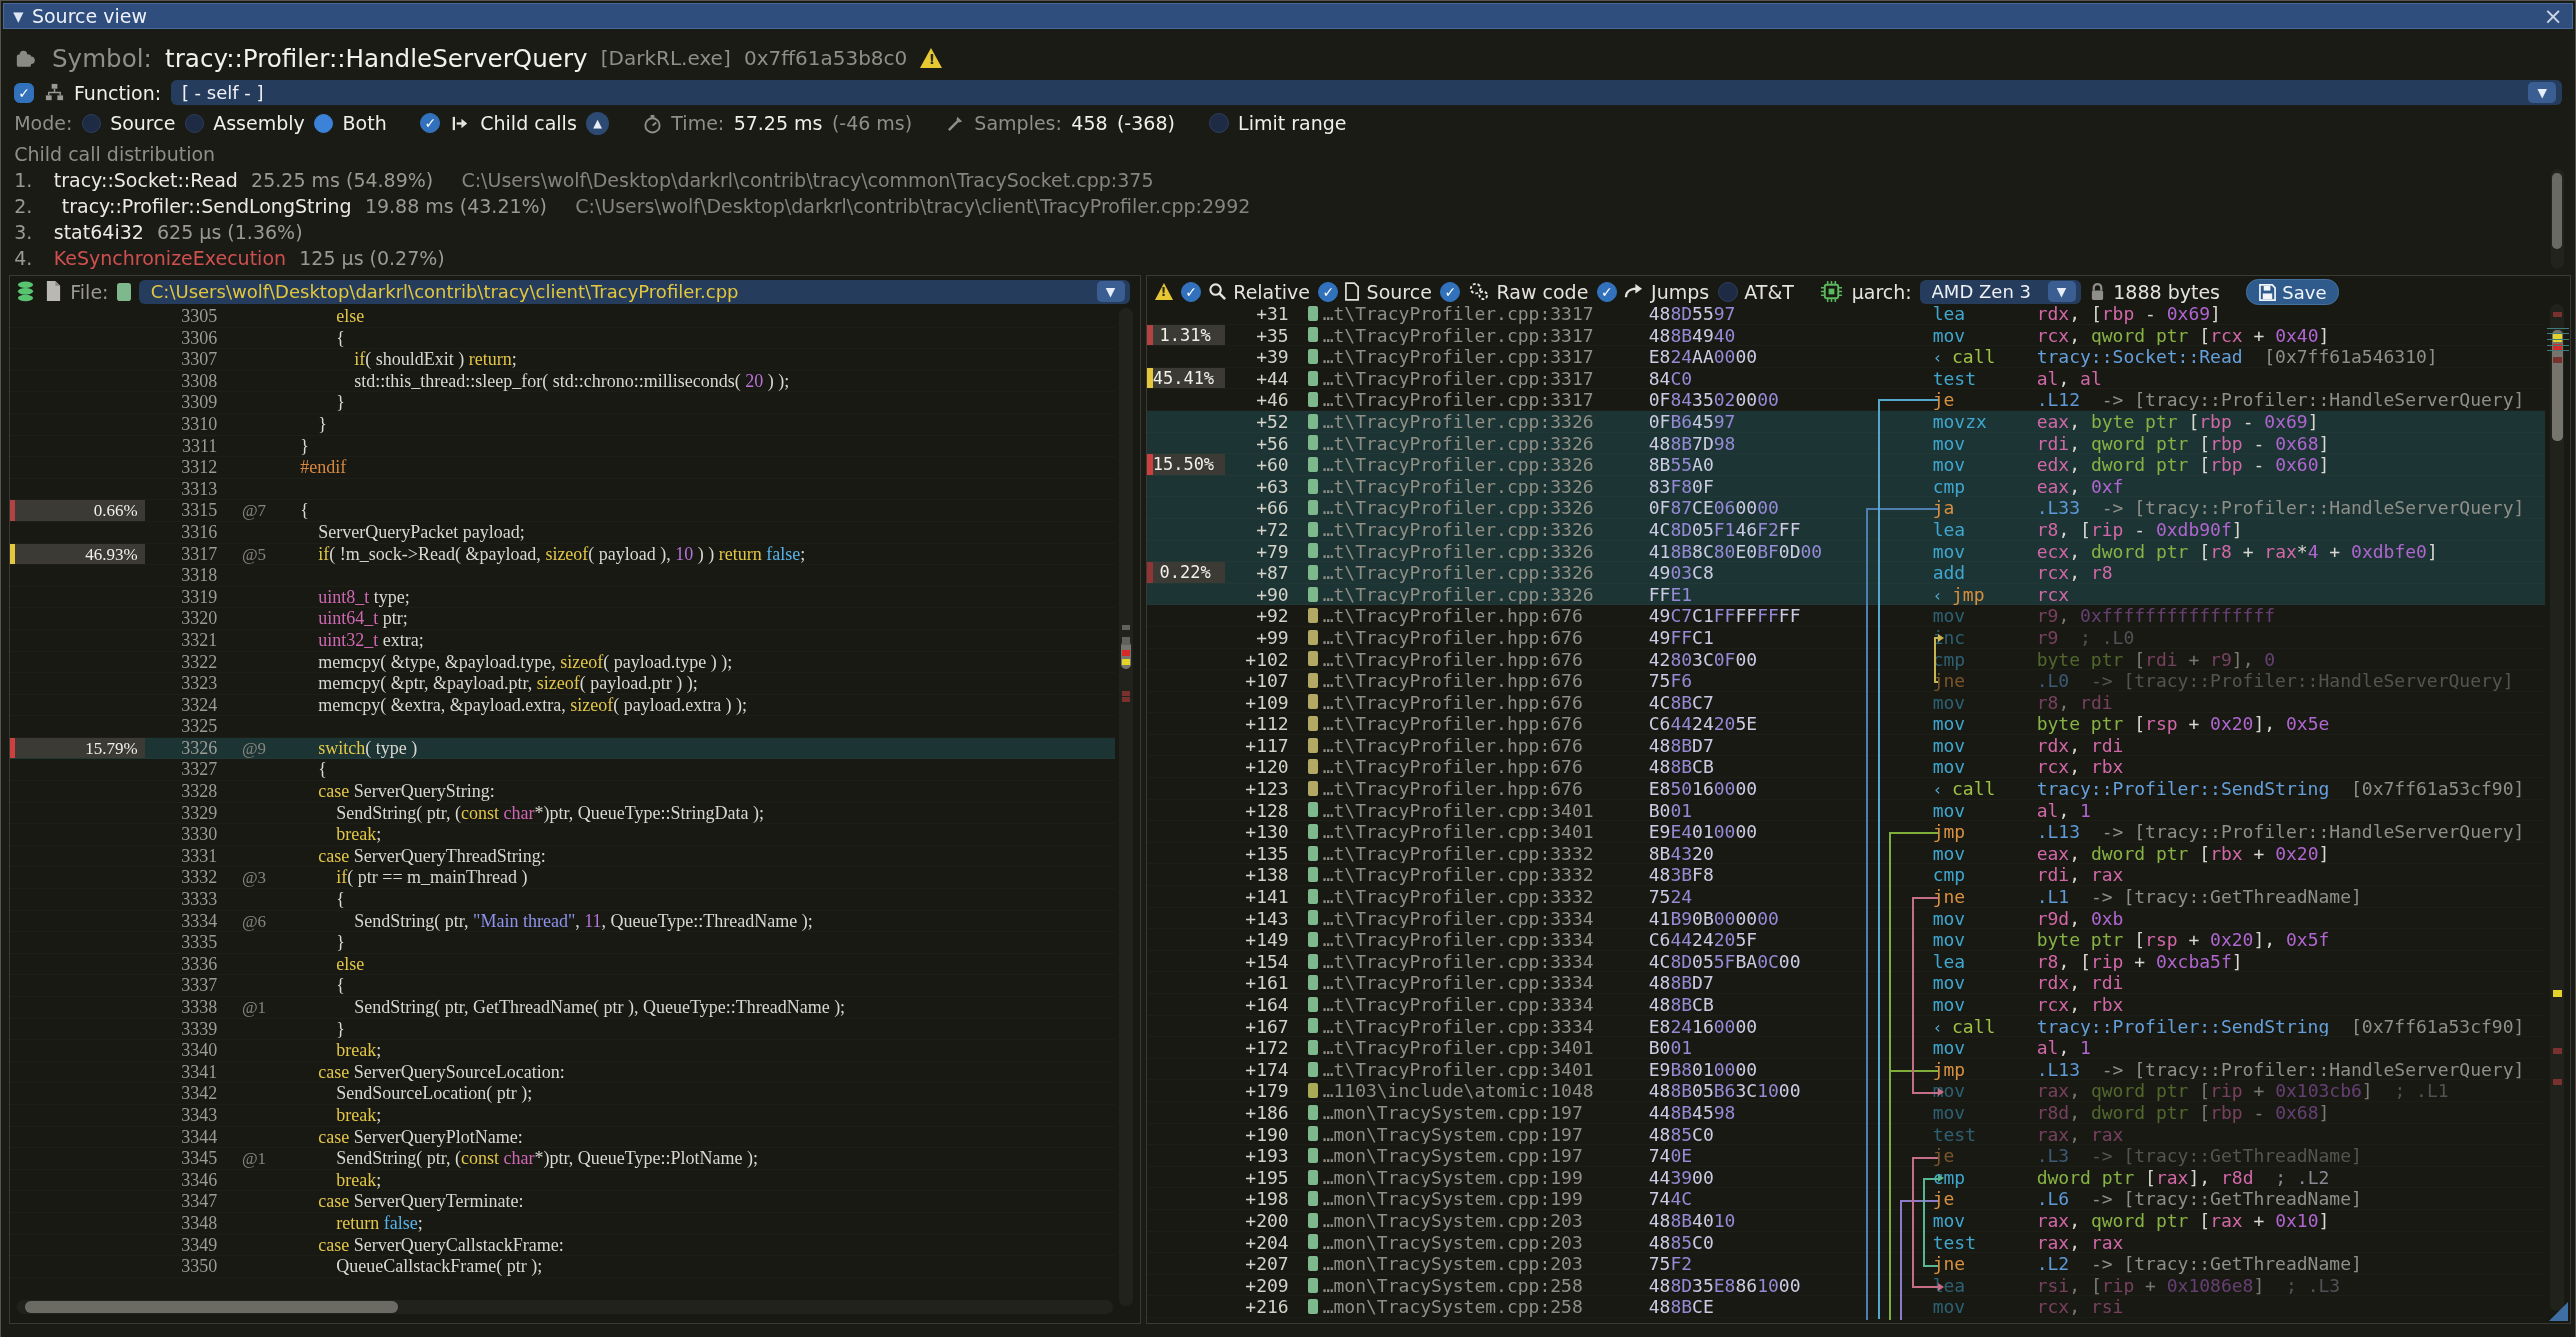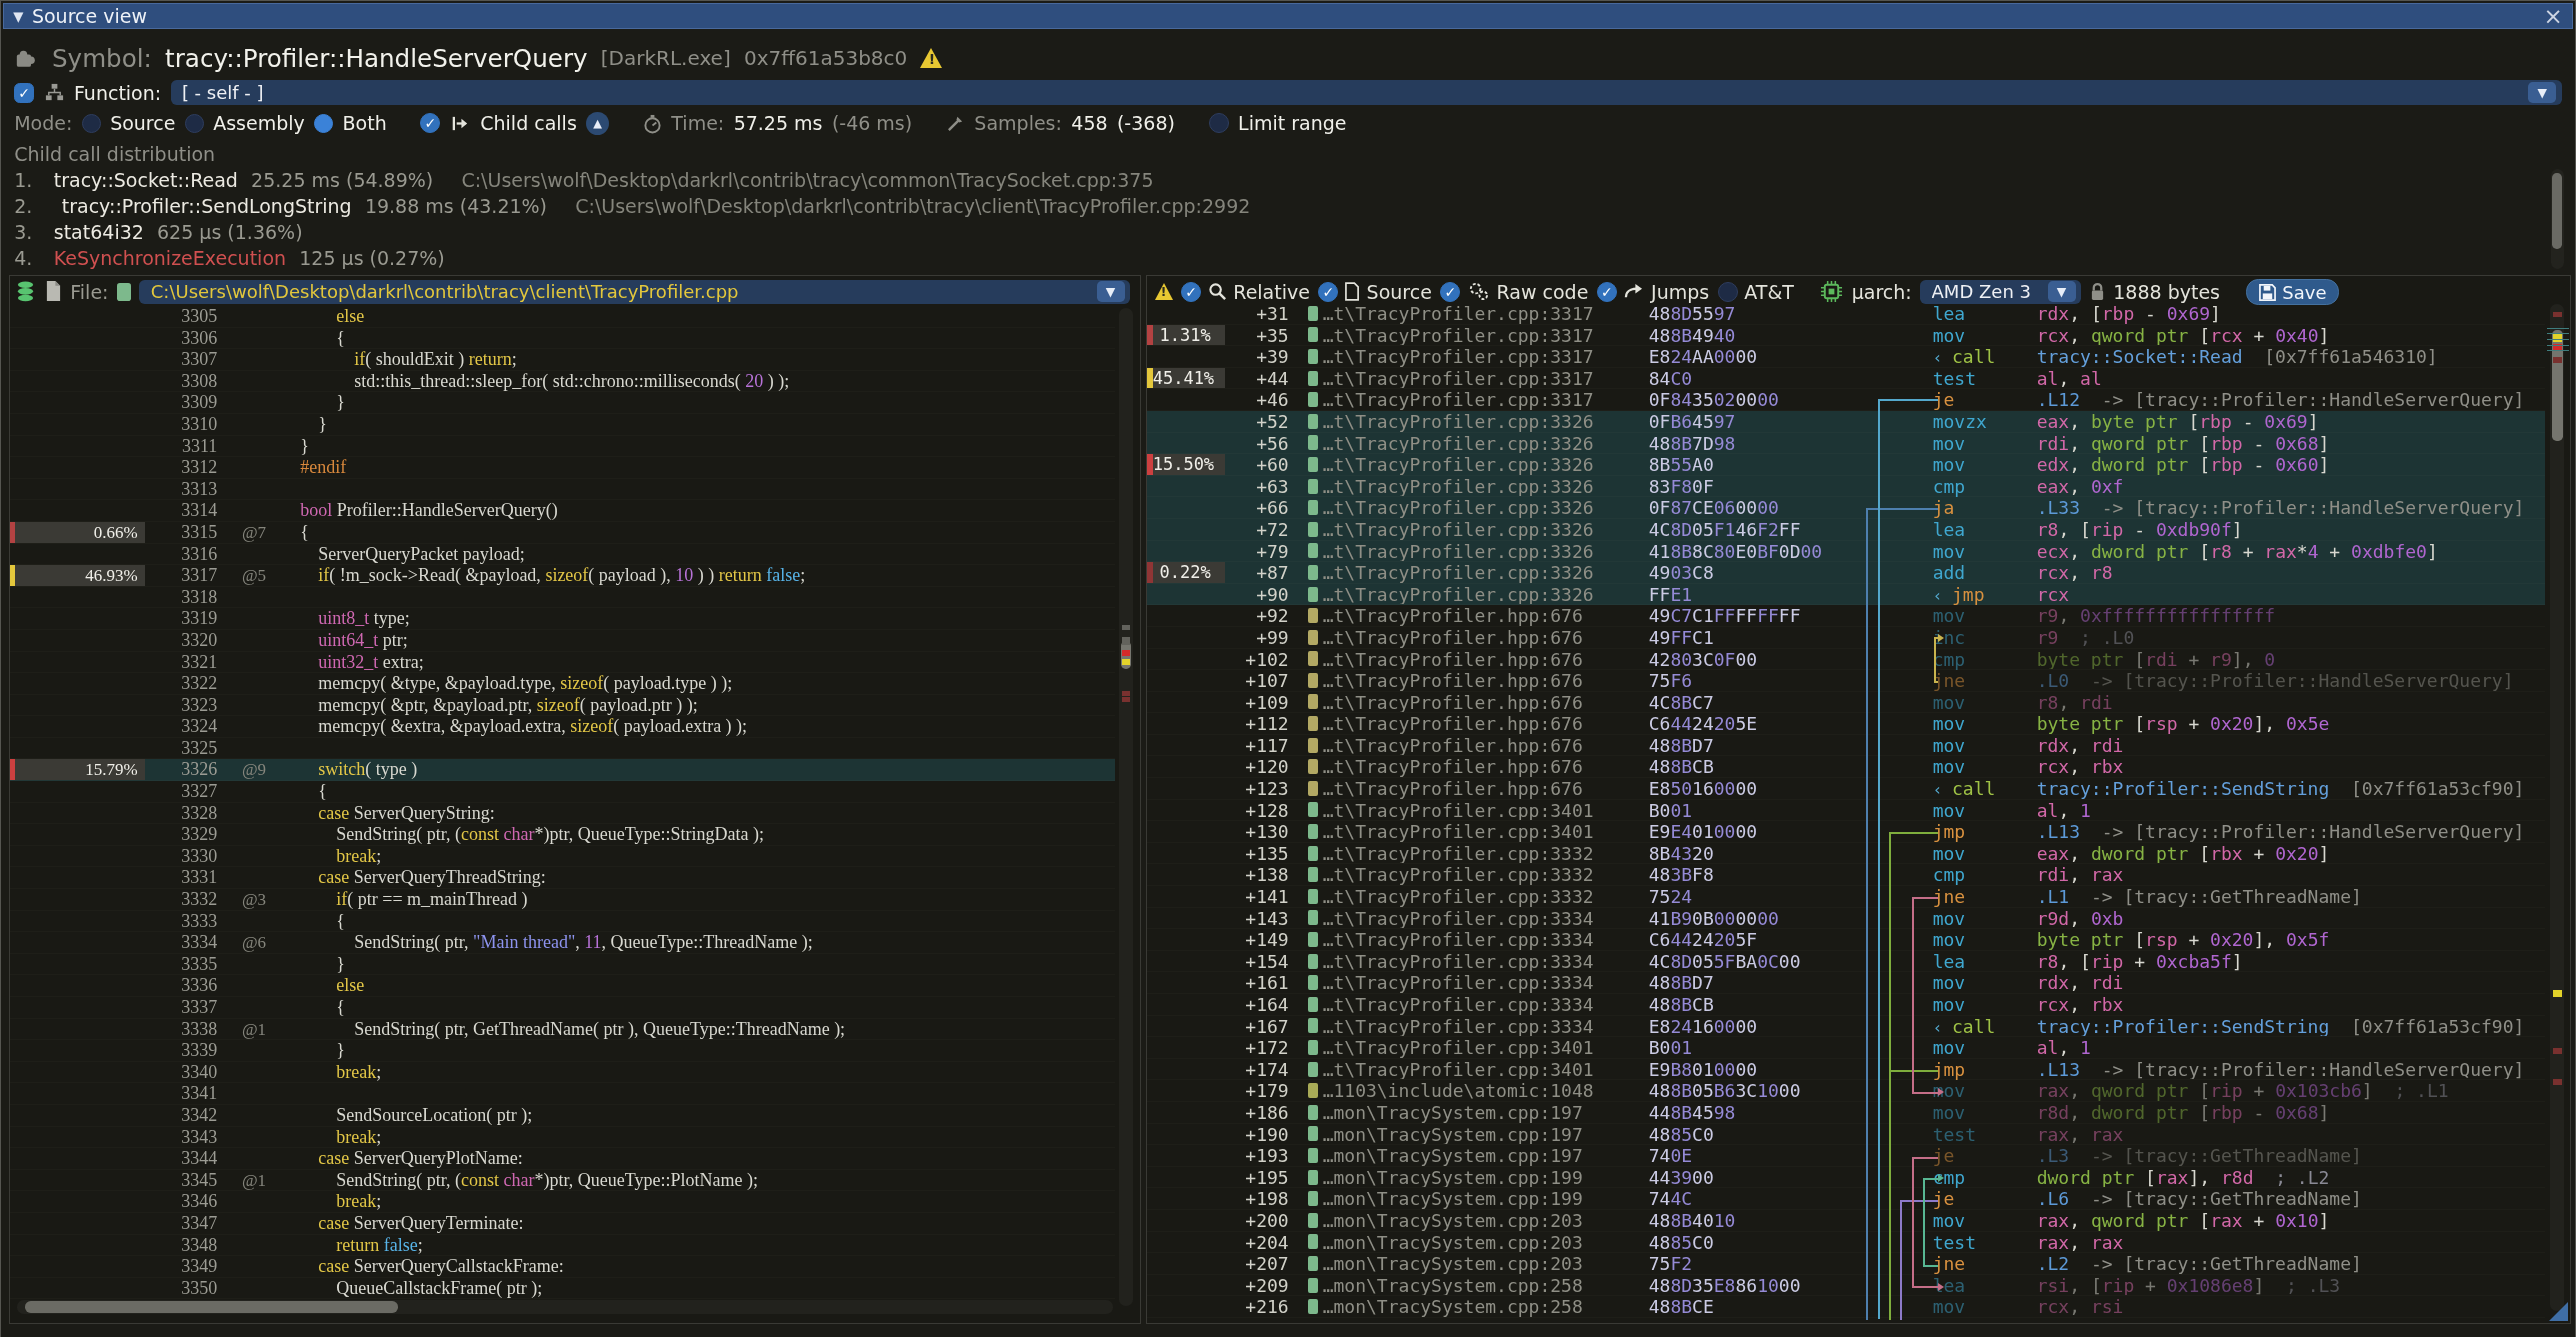--- a/index.html
+++ b/index.html
@@ -325,27 +325,20 @@
           <div class="scode"><span class="tk-e">#endif</span></div>
         </div>
         <div class="srow">
           <div class="sbar"></div>
           <div class="spct"></div>
           <div class="sno"><span>3313</span></div>
           <div class="sann"></div>
           <div class="scode"></div>
         </div>
         <div class="srow">
-          <div class="sbar"></div>
-          <div class="spct"></div>
-          <div class="sno"><span>3314</span></div>
-          <div class="sann"></div>
-          <div class="scode"><span class="tk-t">bool</span><span class="tk-d"> Profiler::HandleServerQuery()</span></div>
-        </div>
-        <div class="srow">
           <div class="sbar" style="background: rgb(179, 66, 66);"></div>
           <div class="spct has">0.66%</div>
           <div class="sno"><span>3315</span></div>
           <div class="sann">@7</div>
           <div class="scode"><span class="tk-d">{</span></div>
         </div>
         <div class="srow">
           <div class="sbar"></div>
           <div class="spct"></div>
           <div class="sno"><span>3316</span></div>
@@ -518,20 +511,21 @@
           <div class="spct"></div>
           <div class="sno"><span>3340</span></div>
           <div class="sann"></div>
           <div class="scode"><span class="tk-d">        </span><span class="tk-k">break</span><span class="tk-d">;</span></div>
         </div>
         <div class="srow">
           <div class="sbar"></div>
           <div class="spct"></div>
           <div class="sno"><span>3341</span></div>
           <div class="sann"></div>
+          <div class="scode"><span class="tk-d">    </span><span class="tk-k">case</span><span class="tk-d"> ServerQuerySourceLocation:</span></div>
         </div>
         <div class="srow">
           <div class="sbar"></div>
           <div class="spct"></div>
           <div class="sno"><span>3342</span></div>
           <div class="sann"></div>
           <div class="scode"><span class="tk-d">        </span><span class="tk-d">SendSourceLocation( ptr );</span></div>
         </div>
         <div class="srow">
           <div class="sbar"></div>

